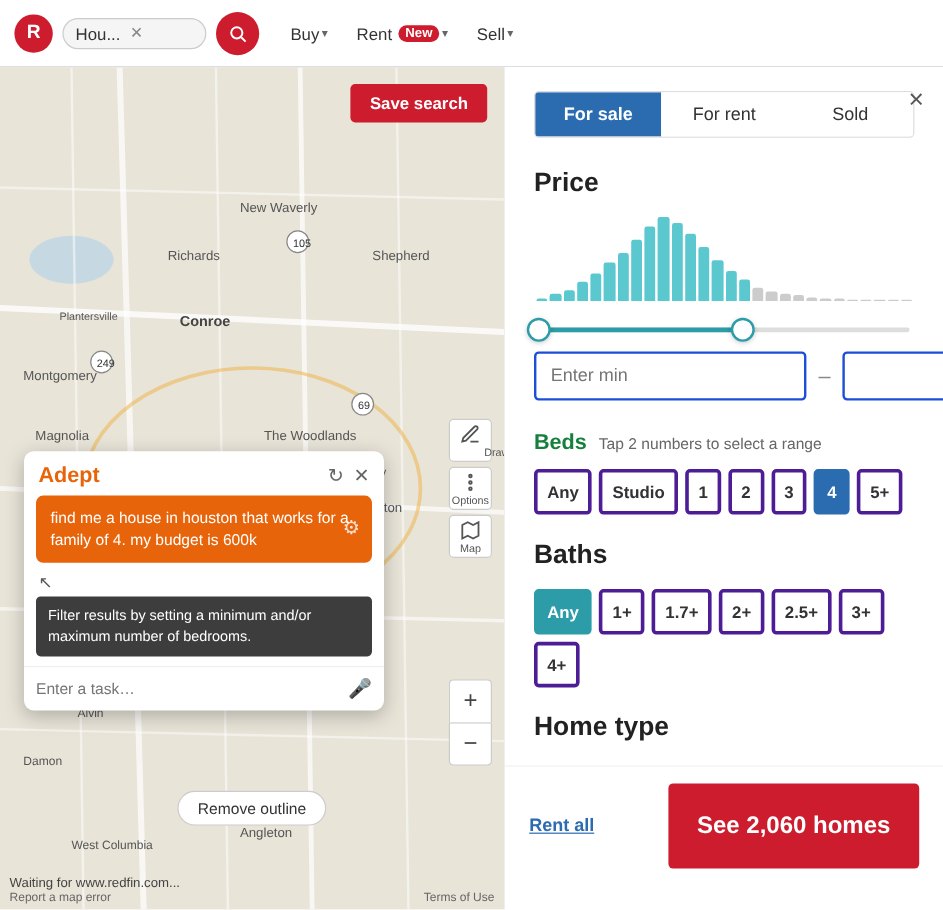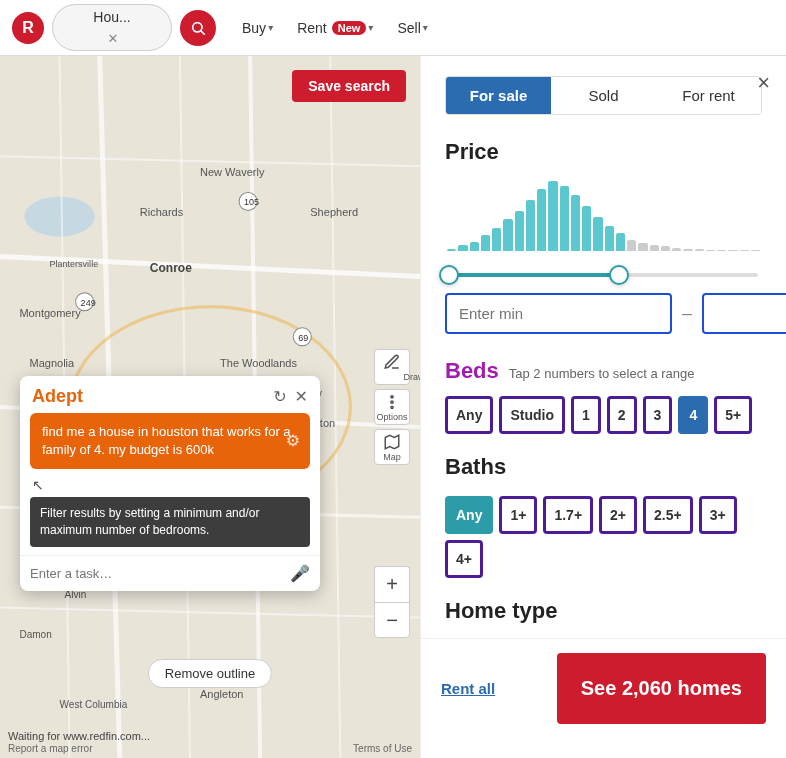--- a/index.html
+++ b/index.html
@@ -10,21 +10,21 @@
       display: flex; align-items: center; height: 56px;
       background: #fff; border-bottom: 1px solid #ddd; padding: 0 12px; gap: 8px; z-index: 10;
     }
     .logo-circle {
       width: 32px; height: 32px; background: #cc1c2e; border-radius: 50%;
       display: flex; align-items: center; justify-content: center;
       color: #fff; font-weight: bold; font-size: 16px; flex-shrink: 0;
     }
     .search-pill {
       display: flex; align-items: center; background: #f5f5f5; border: 1px solid #ccc;
-      border-radius: 24px; padding: 4px 10px; gap: 6px; min-width: 120px; flex-direction: column;
+      border-radius: 24px; padding: 4px 10px; gap: 6px; min-width: 120px;
     }
     .search-pill span { font-size: 14px; color: #333; }
     .search-pill .close-x {
       color: #888; cursor: pointer; font-size: 13px; margin-left: 2px;
     }
     .search-icon-btn {
       width: 36px; height: 36px; background: #cc1c2e; border-radius: 50%;
       display: flex; align-items: center; justify-content: center; cursor: pointer; flex-shrink: 0;
     }
     .nav-links { display: flex; gap: 4px; margin-left: 8px; }
@@ -176,21 +176,21 @@
     
     .price-inputs { display: flex; align-items: center; gap: 10px; margin-bottom: 24px; }
     .price-input-box {
       flex: 1; border: 2px solid #1d4ed8; border-radius: 4px; padding: 10px 12px;
       font-size: 15px; color: #333; outline: none;
     }
     .price-dash { color: #888; font-size: 18px; }
 
     
     .beds-header { display: flex; align-items: baseline; gap: 10px; margin-bottom: 12px; }
-    .beds-title { font-size: 22px; font-weight: 700; color: #a21caf; }
+    .beds-title { font-size: 18px; font-weight: 700; color: #15803d; }
     .beds-hint { font-size: 13px; color: #666; }
     .option-row { display: flex; gap: 6px; flex-wrap: wrap; margin-bottom: 20px; }
     .option-btn {
       padding: 8px 8px; border: 3px solid #4c1d95; border-radius: 4px;
       font-size: 14px; color: #333; background: #fff; cursor: pointer; white-space: nowrap; font-weight: bold;
     }
     .option-btn.active { background: #2b6cb0; color: #fff; border-color: #2b6cb0; }
     .option-btn.active-teal { background: #2b9ca8; color: #fff; border-color: #2b9ca8; }
 
     
@@ -363,22 +363,22 @@
     <div class="map-report">
       <span>Report a map error</span>
     </div>
   </div>
 
   <div class="filter-panel">
     <button class="close-panel-btn">×</button>
 
     <div class="sale-tabs">
       <button class="sale-tab active">For sale</button>
+      <button class="sale-tab">For rent</button>
       <button class="sale-tab">Sold</button>
-      <button class="sale-tab">For rent</button>
     </div>
 
     <div class="section-title">Price</div>
 
     <div class="price-chart">
       <div class="price-bars" id="price-bars-container">
           <div class="price-bar active" style="height: 3.22581%;"></div>
           <div class="price-bar active" style="height: 8.06452%;"></div>
           <div class="price-bar active" style="height: 12.9032%;"></div>
           <div class="price-bar active" style="height: 22.5806%;"></div>

